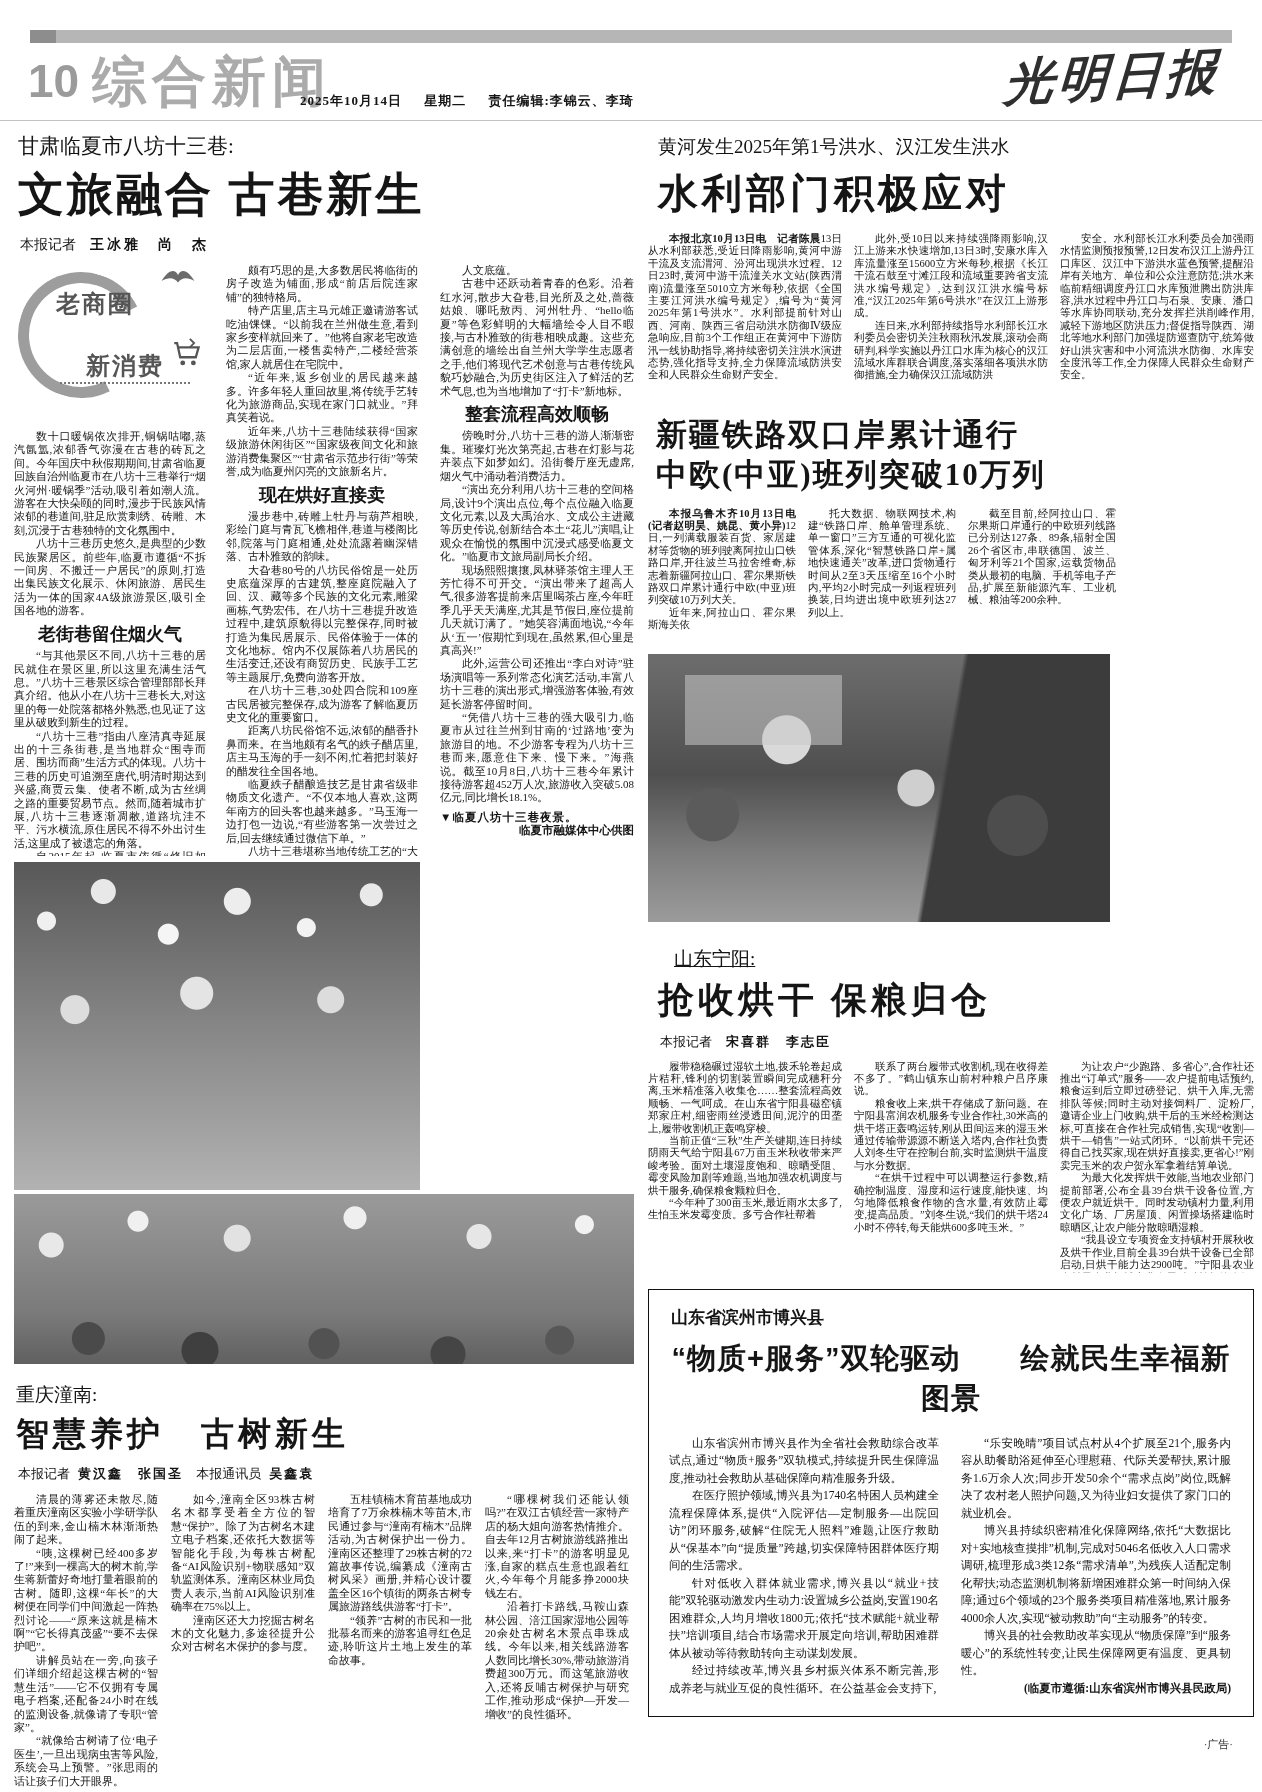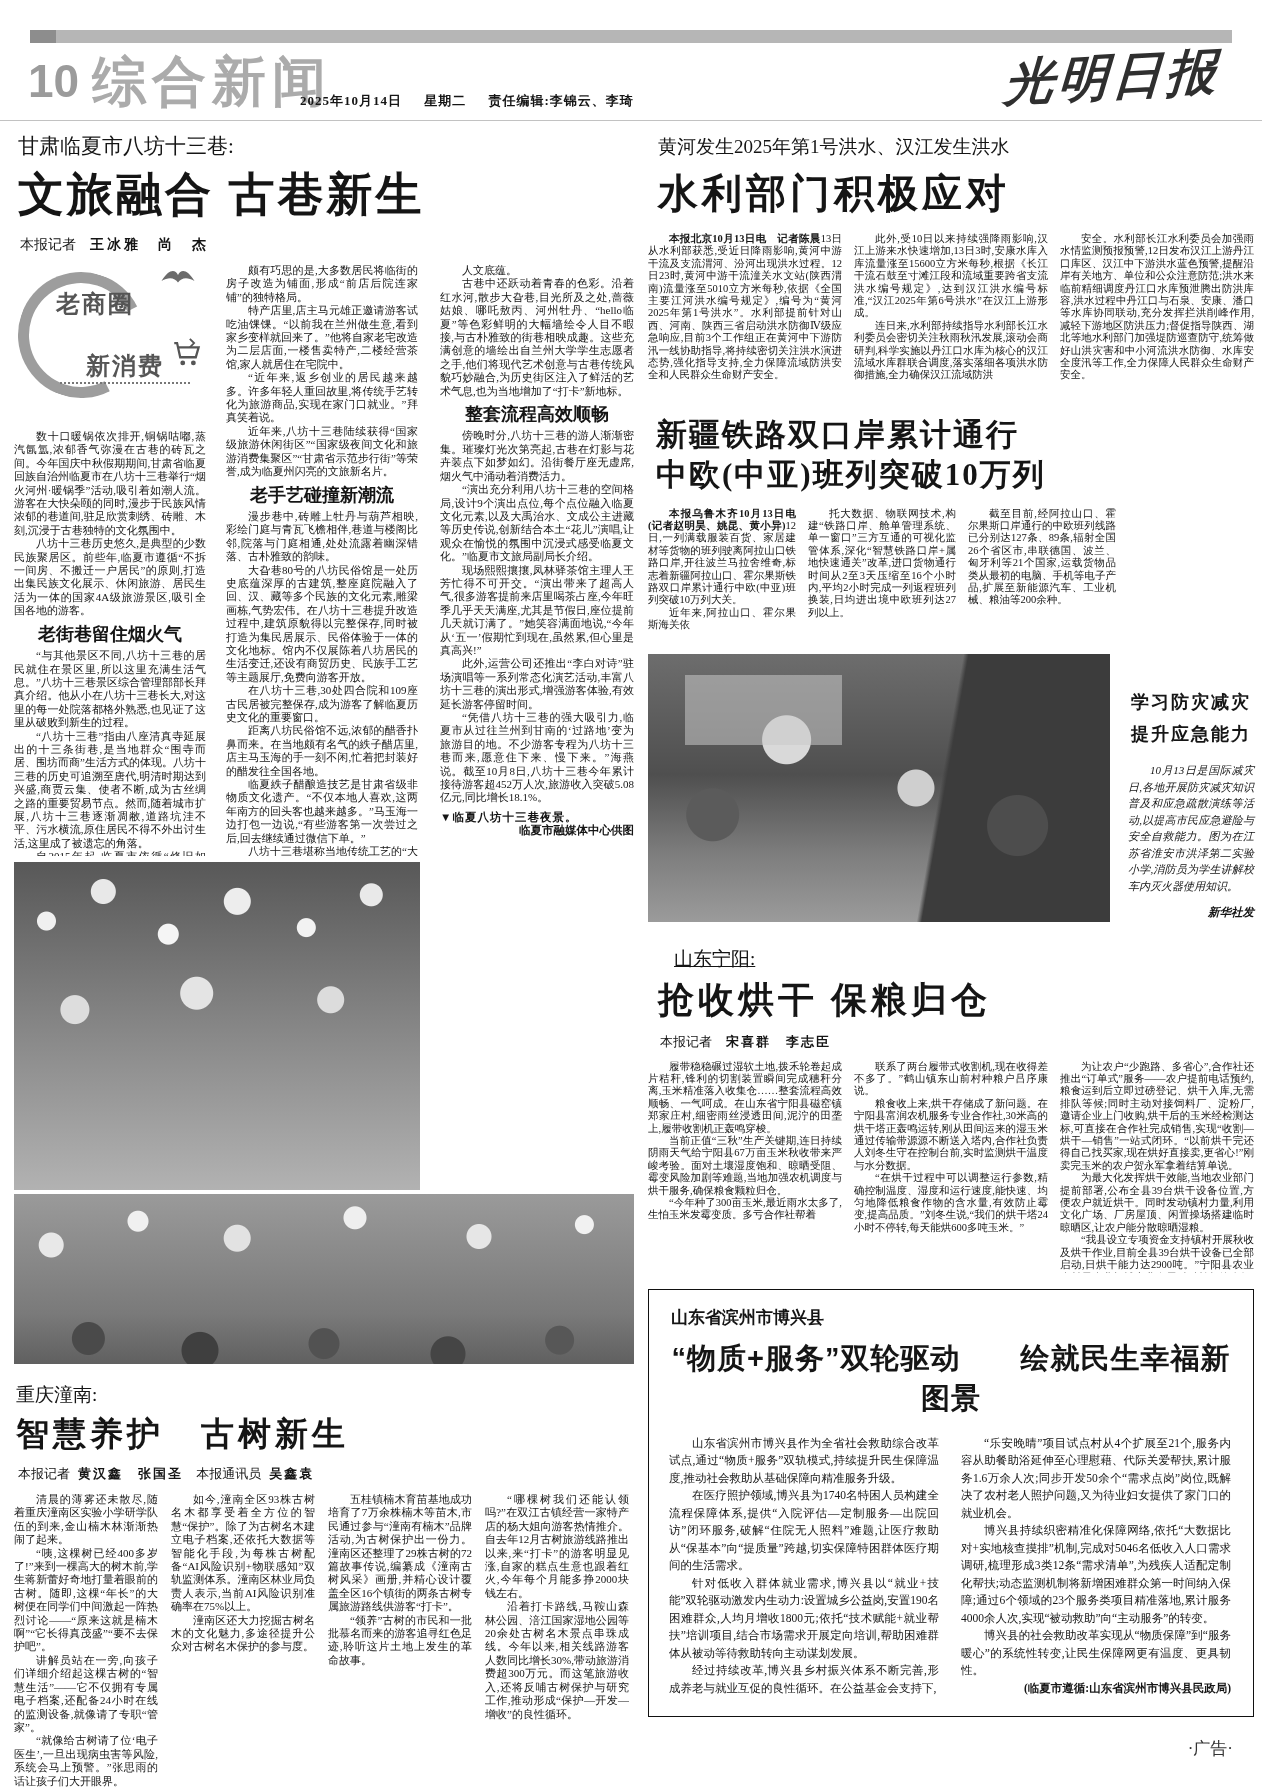--- a/index.html
+++ b/index.html
@@ -110,21 +110,21 @@
   .ny-byline b{margin-left:14px;letter-spacing:2px;}
   .ny-cols{height:212px;}
   .ny-col{width:194px;}
   
   .bx{margin-top:16px;border:1.5px solid #111;padding:14px 20px 10px 20px;height:428px;box-sizing:border-box;}
   .bx-kicker{font-size:17px;font-weight:bold;font-family:"Liberation Sans",sans-serif;margin:2px 0 10px 2px;}
   .bx-headline{font-size:29px;font-weight:900;text-align:center;letter-spacing:1px;
                font-family:"Liberation Sans",sans-serif;margin:0 0 16px 0;}
   .bx-cols{display:flex;gap:22px;height:300px;overflow:hidden;font-size:11.5px;line-height:17.5px;}
   .bx-col{width:270px;overflow:hidden;}
-  .bx-ad{font-size:17px;text-align:right;color:#333;margin-top:2px;}
+  .bx-ad{font-size:11px;text-align:right;color:#333;margin-top:2px;}
 </style>
 </head>
 <body>
 
 <div class="page">
 
   <div class="topbar">
       <div class="topbar-cap"></div>
     </div>
   <div class="pagenum">10</div>
@@ -170,21 +170,21 @@
               <p class="para">“八坊十三巷”指由八座清真寺延展出的十三条街巷,是当地群众“围寺而居、围坊而商”生活方式的体现。八坊十三巷的历史可追溯至唐代,明清时期达到兴盛,商贾云集、使者不断,成为古丝绸之路的重要贸易节点。然而,随着城市扩展,八坊十三巷逐渐凋敝,道路坑洼不平、污水横流,原住居民不得不外出讨生活,这里成了被遗忘的角落。</p>
               <p class="para">自2015年起,临夏市依循“修旧如旧、不拆不迁”的原则,启动实施了八坊十三巷综合保护改造工程项目。经过建筑修复、环境整治,坑洼不平的土路变为青石步道,红水河从臭水沟变成景观河,传统砖雕、院落悉数保留……改造后的八坊十三巷不仅保留了原住居民的生活方式,还成为展示民族文化、非遗技艺和丝路风情的亮丽窗口。</p>
             </div>
         </div>
         <div class="lx-col lx-c2">
             <div>
               <p class="para">颇有巧思的是,大多数居民将临街的房子改造为铺面,形成“前店后院连家铺”的独特格局。</p>
               <p class="para">特产店里,店主马元雄正邀请游客试吃油馃馃。“以前我在兰州做生意,看到家乡变样就回来了。”他将自家老宅改造为二层店面,一楼售卖特产,二楼经营茶馆,家人就居住在宅院中。</p>
               <p class="para">“近年来,返乡创业的居民越来越多。许多年轻人重回故里,将传统手艺转化为旅游商品,实现在家门口就业。”拜真笑着说。</p>
               <p class="para">近年来,八坊十三巷陆续获得“国家级旅游休闲街区”“国家级夜间文化和旅游消费集聚区”“甘肃省示范步行街”等荣誉,成为临夏州闪亮的文旅新名片。</p>
-              <h3 class="subhead">老手艺碰撞新潮流</h3>
+              <h3 class="subhead">现在烘好直接卖</h3>
               <p class="para">漫步巷中,砖雕上牡丹与葫芦相映,彩绘门庭与青瓦飞檐相伴,巷道与楼阁比邻,院落与门庭相通,处处流露着幽深错落、古朴雅致的韵味。</p>
               <p class="para">大旮巷80号的八坊民俗馆是一处历史底蕴深厚的古建筑,整座庭院融入了回、汉、藏等多个民族的文化元素,雕梁画栋,气势宏伟。在八坊十三巷提升改造过程中,建筑原貌得以完整保存,同时被打造为集民居展示、民俗体验于一体的文化地标。馆内不仅展陈着八坊居民的生活变迁,还设有商贸历史、民族手工艺等主题展厅,免费向游客开放。</p>
               <p class="para">在八坊十三巷,30处四合院和109座古民居被完整保存,成为游客了解临夏历史文化的重要窗口。</p>
               <p class="para">距离八坊民俗馆不远,浓郁的醋香扑鼻而来。在当地颇有名气的紩子醋店里,店主马玉海的手一刻不闲,忙着把封装好的醋发往全国各地。</p>
               <p class="para">临夏紩子醋酿造技艺是甘肃省级非物质文化遗产。“不仅本地人喜欢,这两年南方的回头客也越来越多。”马玉海一边打包一边说,“有些游客第一次尝过之后,回去继续通过微信下单。”</p>
               <p class="para">八坊十三巷堪称当地传统工艺的“大观园”,细腻的砖雕、精巧的蛋雕、厚重的木刻、生动的泥塑、古朴的彩陶、绚丽的刺绣、灵动的葫芦雕刻……琳琅满目的手工艺品在此汇聚,展现着丰富多彩的民族风情和深厚的历史</p>
             </div>
           </div>
         <div class="lx-col lx-c3">
             <div>
@@ -268,28 +268,20 @@
             <p class="para">托大数据、物联网技术,构建“铁路口岸、舱单管理系统、单一窗口”三方互通的可视化监管体系,深化“智慧铁路口岸+属地快速通关”改革,进口货物通行时间从2至3天压缩至16个小时内,平均2小时完成一列返程班列换装,日均进出境中欧班列达27列以上。</p>
           </div>
         <div class="r-col xj-col">
             <p class="para">截至目前,经阿拉山口、霍尔果斯口岸通行的中欧班列线路已分别达127条、89条,辐射全国26个省区市,串联德国、波兰、匈牙利等21个国家,运载货物品类从最初的电脑、手机等电子产品,扩展至新能源汽车、工业机械、粮油等200余种。</p>
           </div>
       </div>
     </div>
 
     <div class="photo-row">
       <div class="bus-photo"></div>
-      <div class="sidebar">
-        <div class="sb-title">
-          <span>学习防灾减灾</span><br>
-          <span>提升应急能力</span>
-        </div>
-        <p class="sb-body">10月13日是国际减灾日,各地开展防灾减灾知识普及和应急疏散演练等活动,以提高市民应急避险与安全自救能力。图为在江苏省淮安市洪泽第二实验小学,消防员为学生讲解校车内灭火器使用知识。</p>
-        <div class="sb-credit">新华社发</div>
-      </div>
     </div>
 
     <div class="ny">
       <div class="ny-kicker">山东宁阳:</div>
       <h1 class="ny-headline">抢收烘干 保粮归仓</h1>
       <div class="ny-byline">
         <span>本报记者</span><b>宋喜群　李志臣</b>
       </div>
       <div class="r-cols ny-cols">
         <div class="r-col ny-col">

